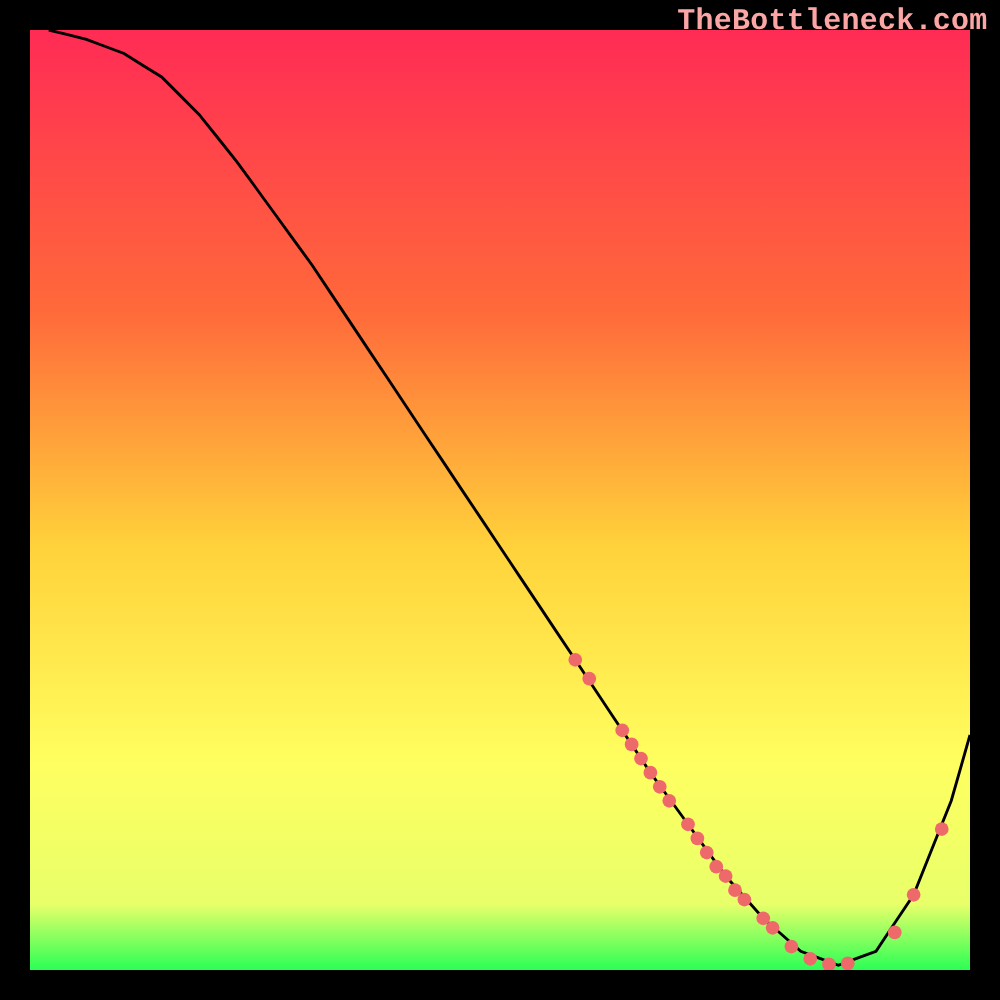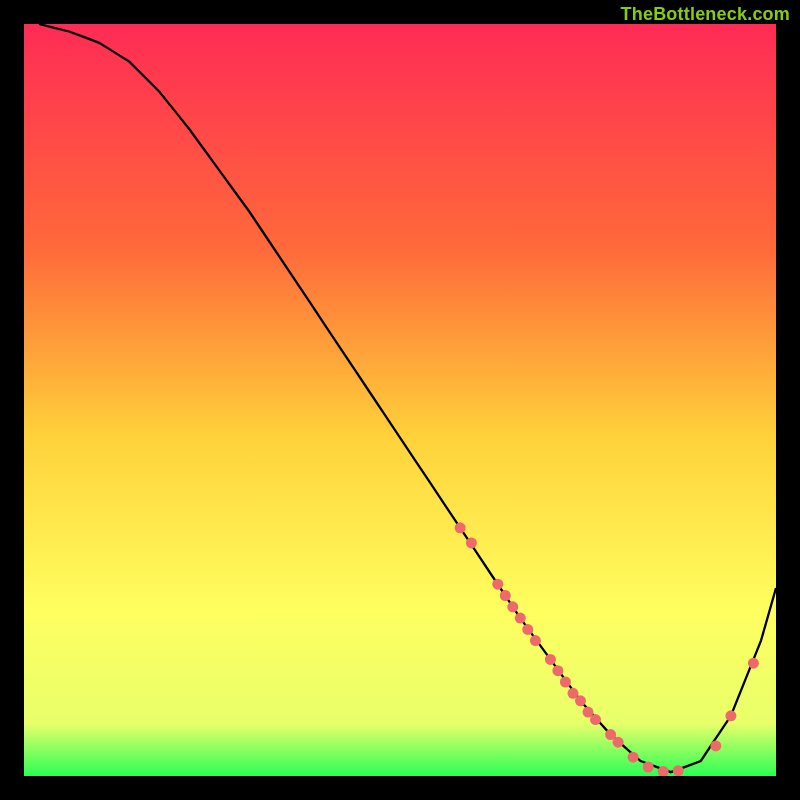--- a/index.html
+++ b/index.html
@@ -22,24 +22,24 @@
     position: absolute;
     left: 0;
     top: 0;
     width: 752px;
     height: 752px;
   }
   .watermark {
     position: absolute;
     top: 4px;
     right: 10px;
-    font-family: Liberation Sans, sans-serif;
-    font-size: 18px;
+    font-family: Liberation Mono, monospace;
+    font-size: 24px;
     font-weight: 600;
-    color: #84cc16;
+    color: #fca5a5;
     letter-spacing: 0.2px;
   }
 </style>
 </head>
 <body>
 
 <div class="frame">
   <svg class="plot" viewBox="0 0 752 752">
     <defs>
       <linearGradient id="bg-grad" x1="0" y1="0" x2="0" y2="1">

